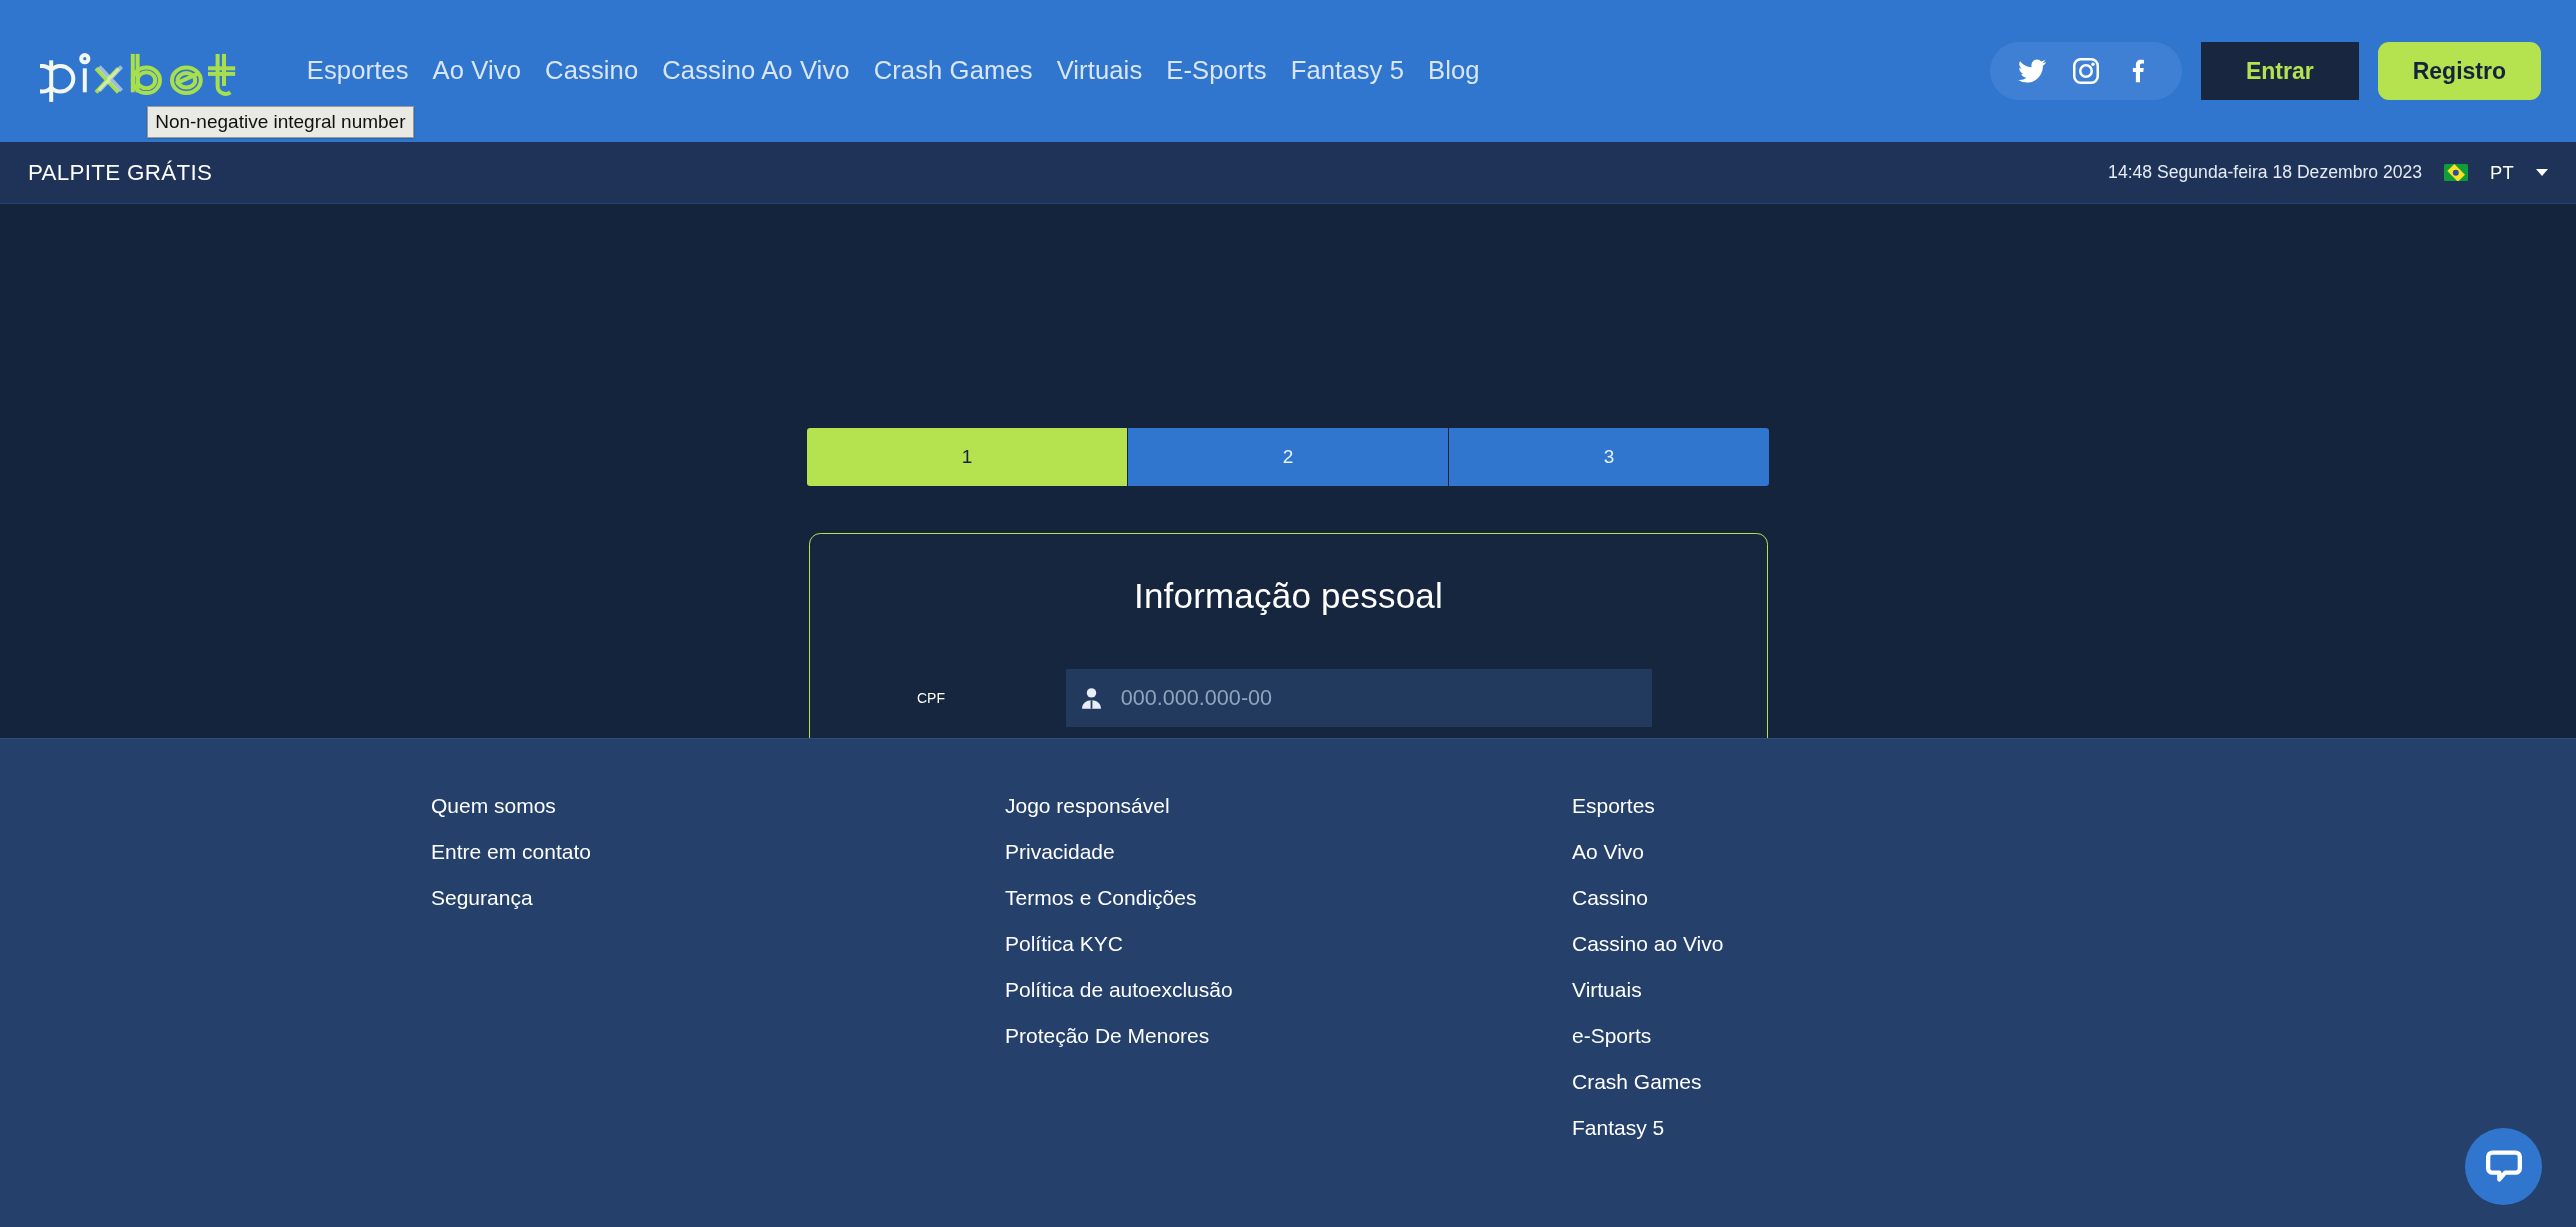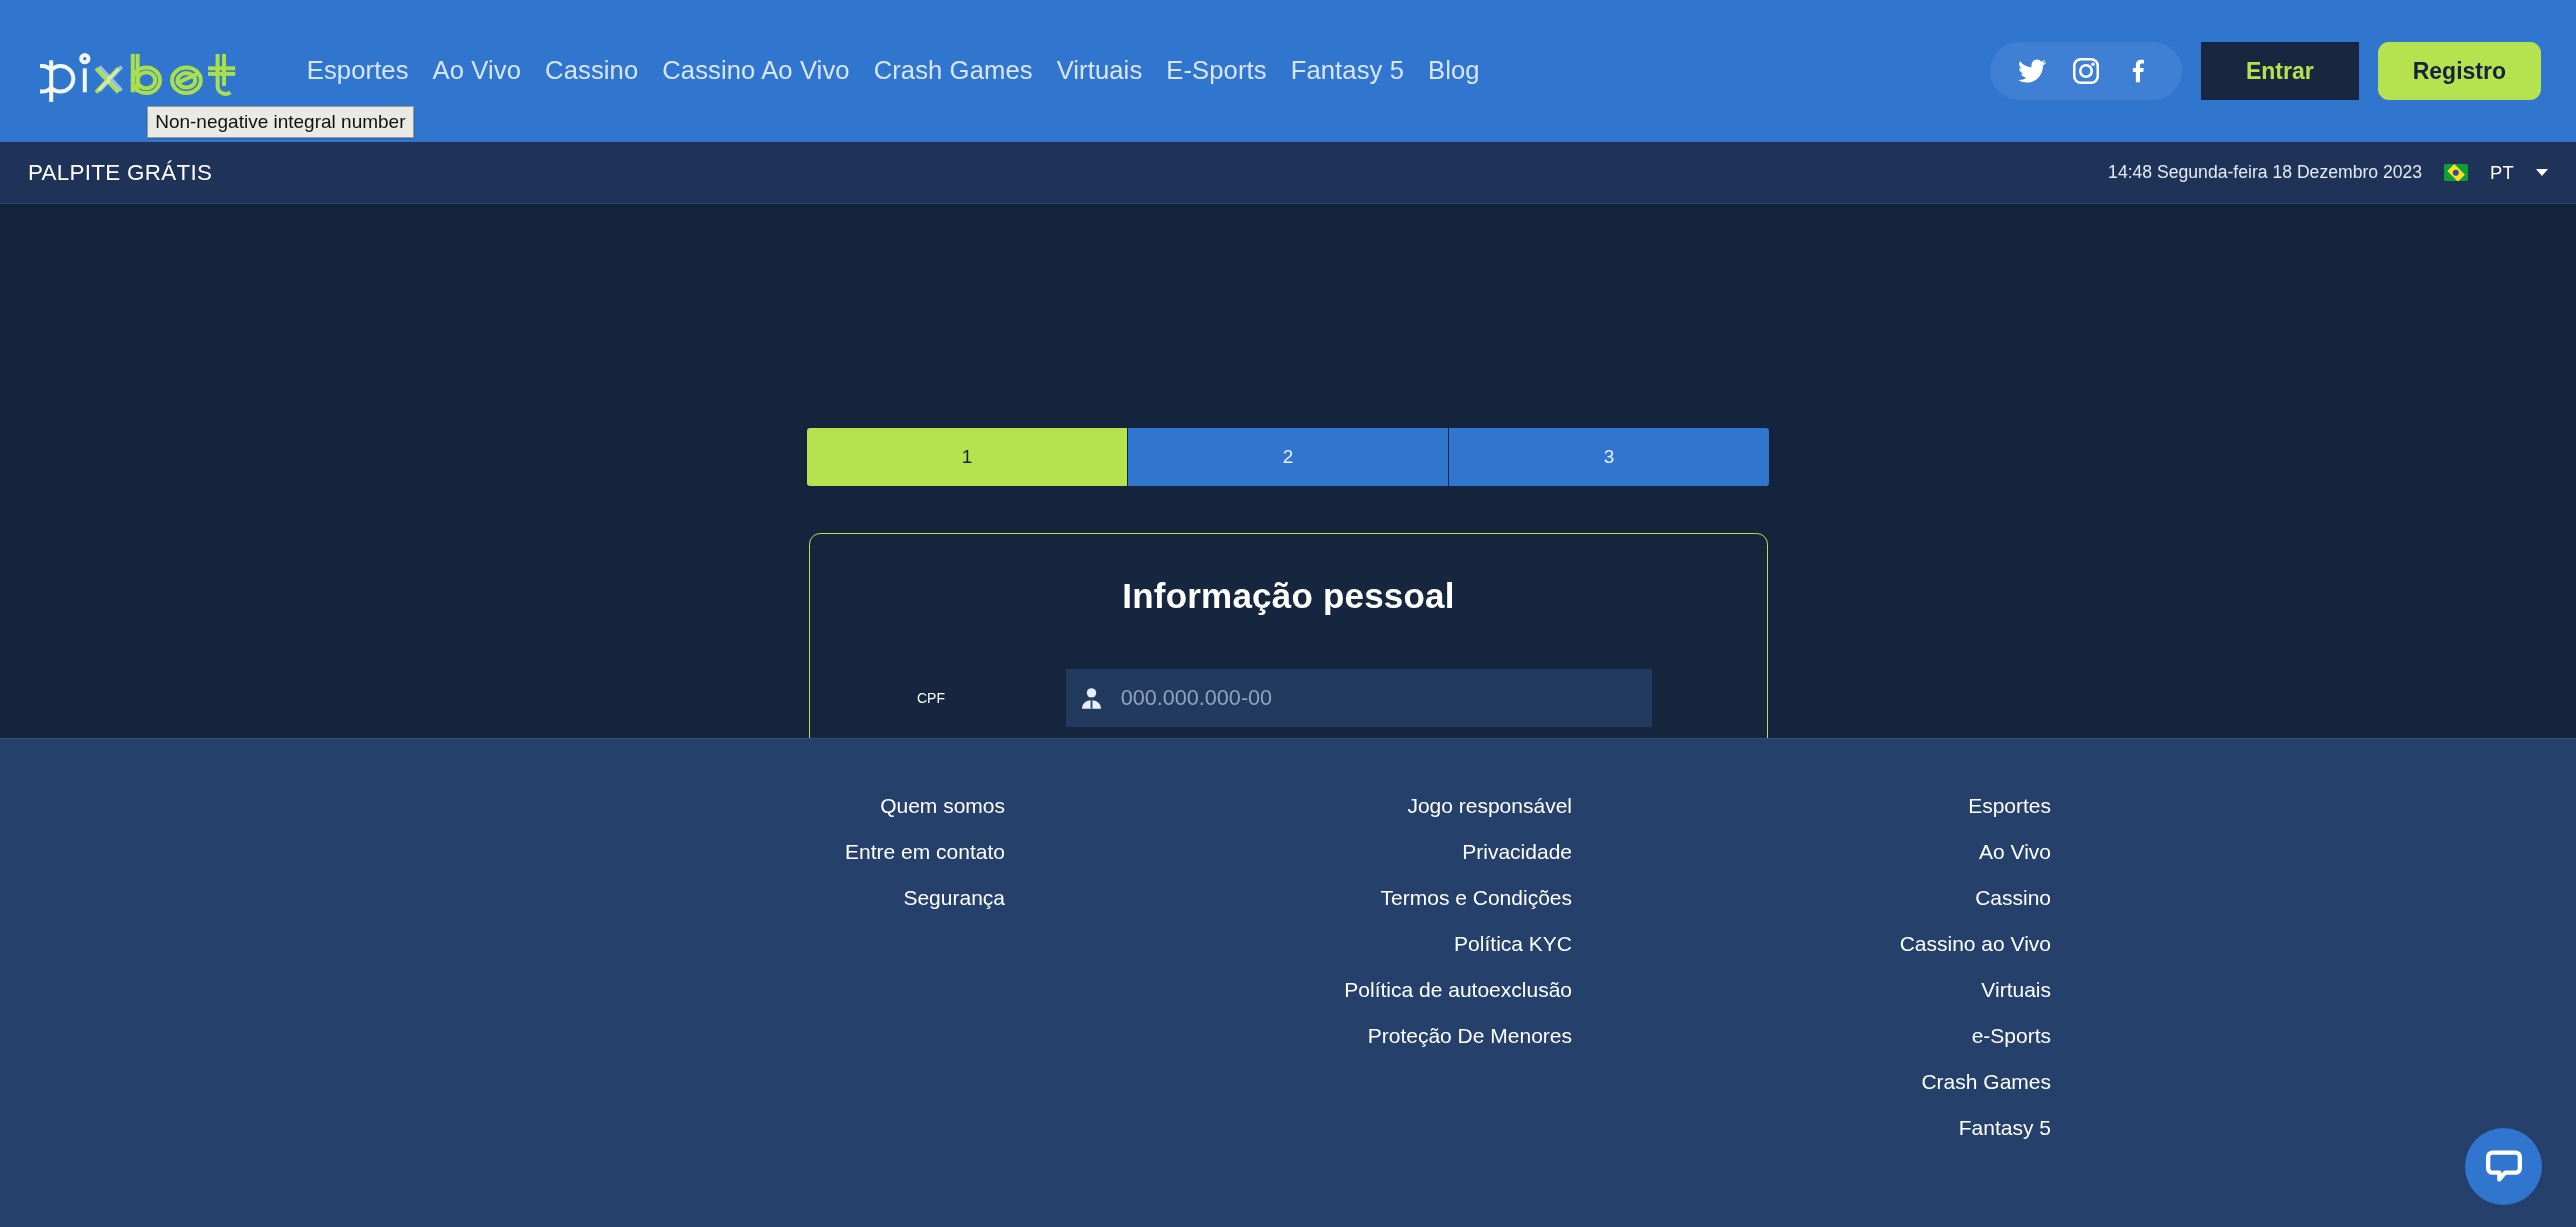--- a/index.html
+++ b/index.html
@@ -197,21 +197,21 @@
     width: 959px;
     height: 358px;
     border: 1.6px solid #b5e24f;
     border-radius: 11.2px;
     background: #16263f;
   }
   .card-title {
     text-align: center;
     color: #ffffff;
     font-size: 35px;
-    font-weight: bold;
+    font-weight: normal;
     margin-top: 42px;
     letter-spacing: 0.2px;
   }
   .field-row {
     display: flex;
     align-items: center;
     margin-top: 53px;
     padding-left: 107px;
   }
   .field-label {
@@ -266,21 +266,20 @@
     font-family: "Liberation Sans", sans-serif;
   }
 
   
   .footer {
     background: #24406b;
     border-top: 1.6px solid #2e4f80;
     height: 489px;
     position: relative;
     padding-top: 56px;
-    text-align: right;
   }
   .footer-cols {
     display: flex;
     padding-left: 431px;
   }
   .fcol { flex: 0 0 auto; }
   .fcol-1 { width: 574px; }
   .fcol-2 { width: 567px; }
   .fcol-3 { width: 479px; }
   .flink {

